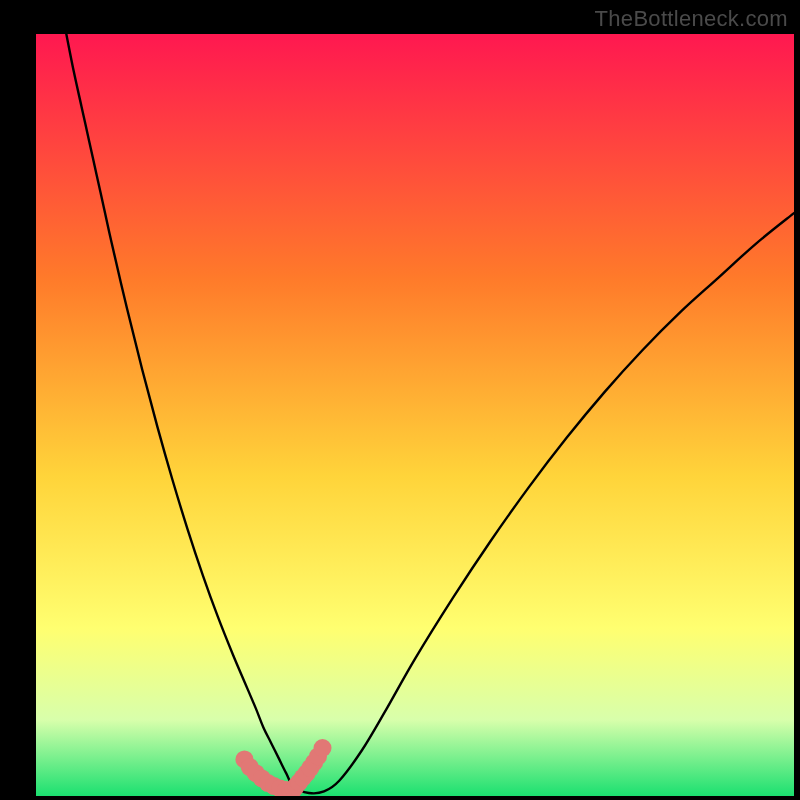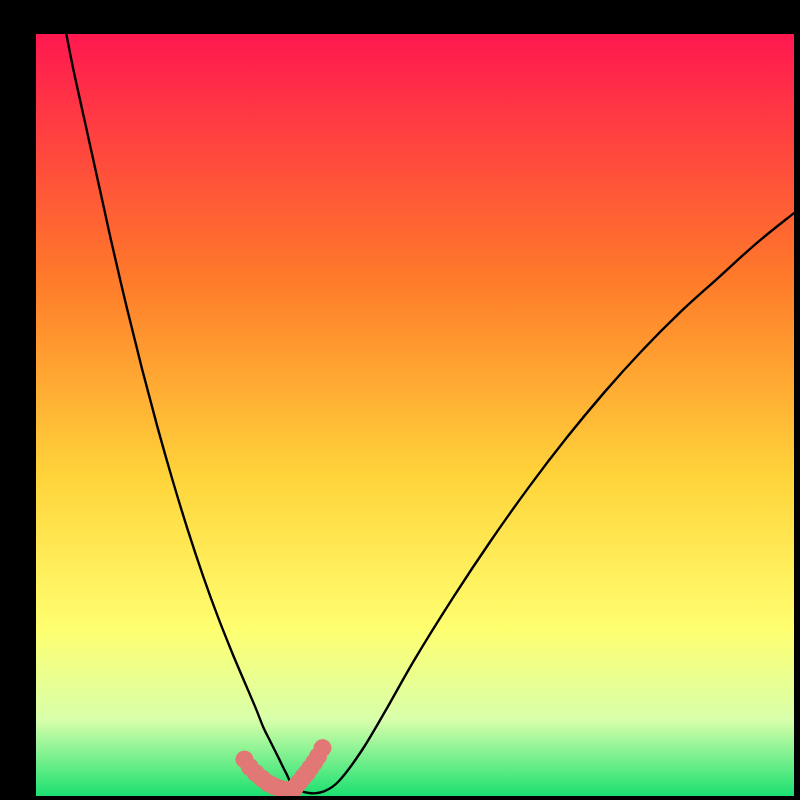--- a/index.html
+++ b/index.html
@@ -30,20 +30,21 @@
   svg {
     position: absolute;
     top: 0;
     left: 0;
   }
 </style>
 </head>
 <body>
 
 <div class="stage">
+  <div class="watermark">TheBottleneck.com</div>
 
   <svg id="chart-svg" width="800" height="800" viewBox="0 0 800 800">
     <defs>
       <linearGradient id="bgGrad" x1="0" y1="0" x2="0" y2="1">
         <stop id="g0" offset="0%" stop-color="#ff1850"></stop>
         <stop id="g1" offset="32%" stop-color="#ff7a2a"></stop>
         <stop id="g2" offset="58%" stop-color="#ffd43a"></stop>
         <stop id="g3" offset="78%" stop-color="#ffff70"></stop>
         <stop id="g4" offset="90%" stop-color="#d8ffab"></stop>
         <stop id="g5" offset="100%" stop-color="#1be070"></stop>

